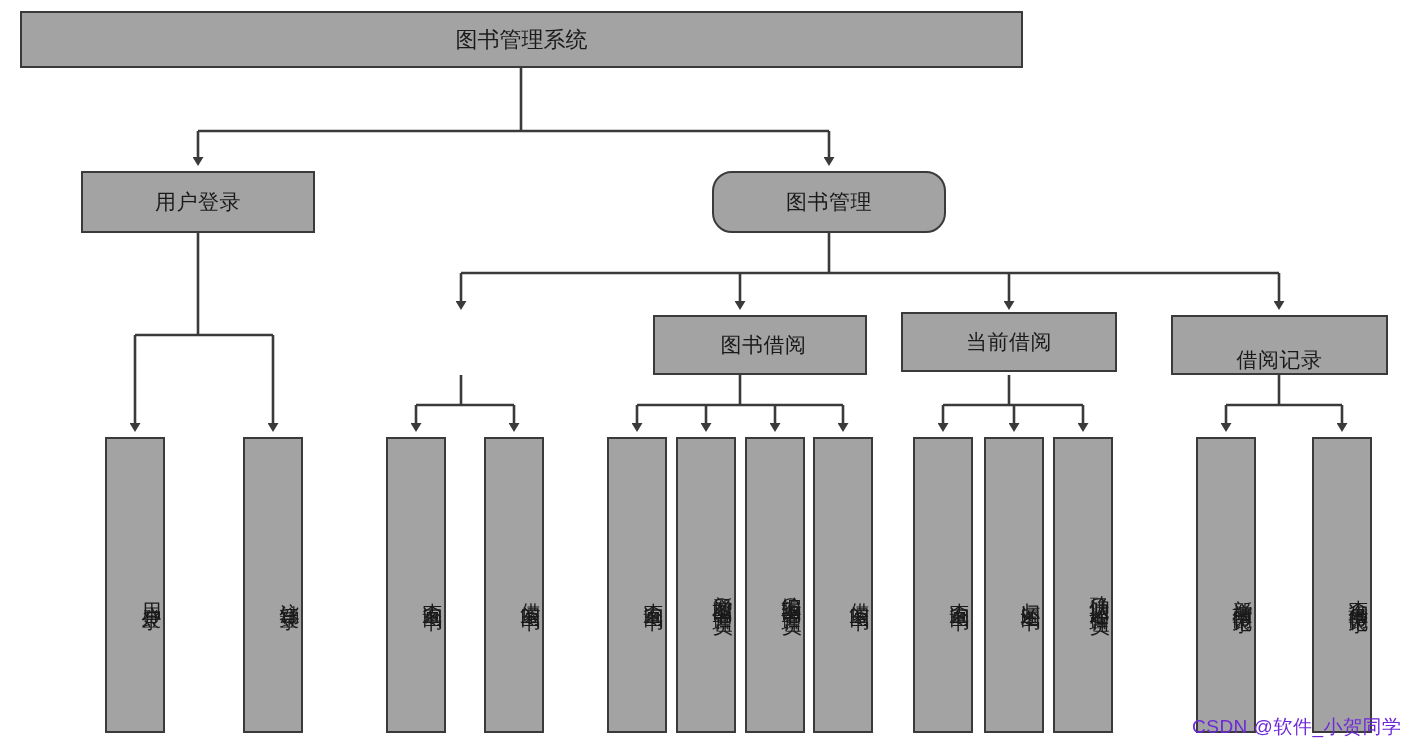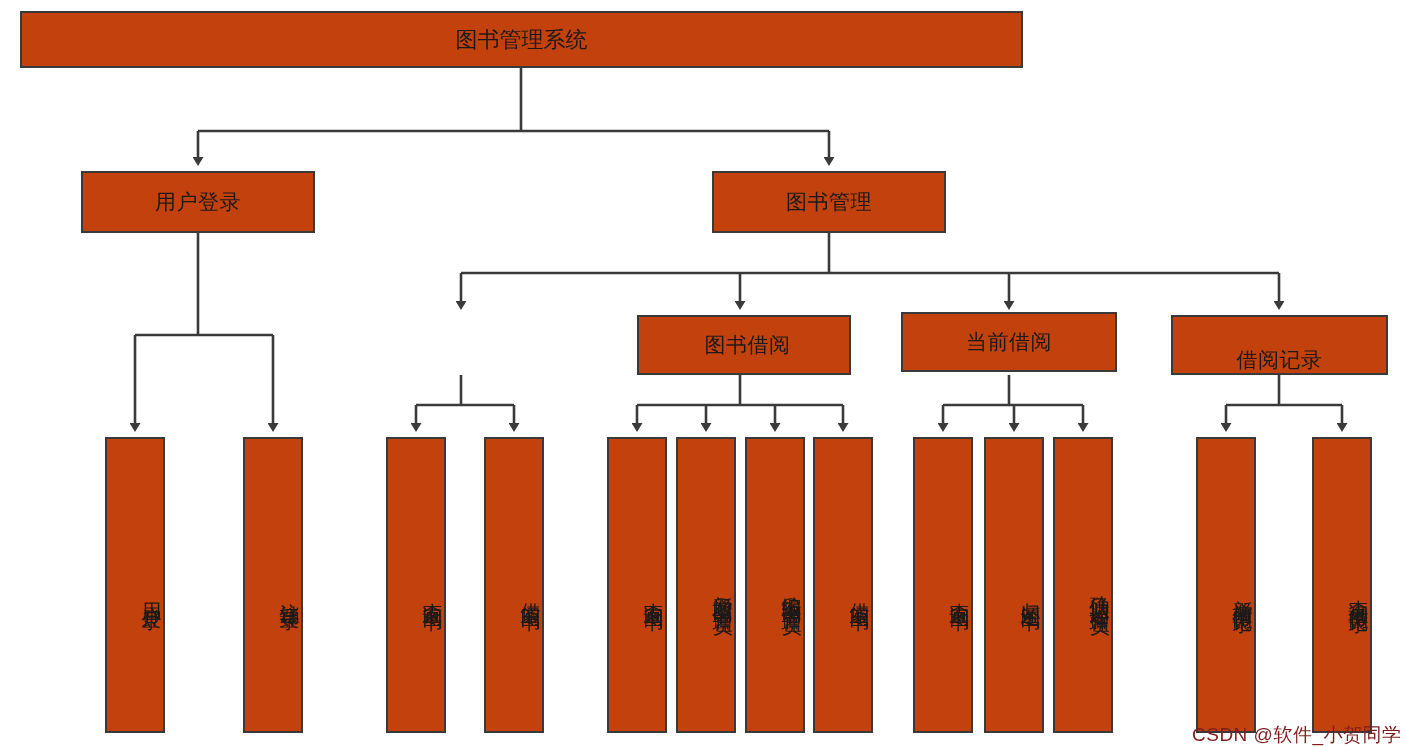--- a/index.html
+++ b/index.html
@@ -23,21 +23,21 @@
     position: absolute;
     left: 0;
     top: 0;
     width: 1405px;
     height: 747px;
     pointer-events: none;
   }
   .node {
     position: absolute;
     box-sizing: border-box;
-    background: #c2410c;
+    background: #a3a3a3;
     border: 2.5px solid #3a3a3a;
     display: flex;
     align-items: center;
     justify-content: center;
     text-align: center;
     color: #1a1a1a;
     line-height: 1.18;
   }
   .node.h {
     font-size: 21px;
@@ -55,24 +55,23 @@
     padding-top: 16px;
     letter-spacing: 3px;
     white-space: nowrap;
   }
   .node.v span {
     display: block;
   }
   .watermark {
     position: absolute;
     font-size: 19px;
-    color: #7f1d1d;
+    color: #6d28d9;
     white-space: nowrap;
     letter-spacing: 0.5px;
-    margin-top: 8px;
   }
 </style>
 </head>
 <body>
 
 <div id="canvas">
 
   <svg class="wires" viewBox="0 0 1405 747" xmlns="http://www.w3.org/2000/svg">
     <defs>
       <marker id="arrow" markerWidth="9" markerHeight="11" refX="1" refY="5.5" orient="auto" markerUnits="userSpaceOnUse">
@@ -123,25 +122,25 @@
     </g>
   </svg>
 
   <div class="node root" style="left:20px; top:11px; width:1003px; height:57px;">
     <span>图书管理系统</span>
   </div>
 
   <div class="node h" style="left:81px; top:171px; width:234px; height:62px;">
     <span>用户登录</span>
   </div>
-  <div class="node h" style="left:712px; top:171px; width:234px; height:62px;">
+  <div class="node h" style="left:712px; top:171px; width:234px; height:62px;border-radius:20px;">
     <span>图书管理</span>
   </div>
 
-  <div class="node h" style="left:637px; top:315px; width:214px; height:60px;padding-left:7px;">
+  <div class="node h" style="left:653px; top:315px; width:214px; height:60px;padding-left:7px;">
     <span>图书借阅</span>
   </div>
   <div class="node h" style="left:901px; top:312px; width:216px; height:60px;">
     <span>当前借阅</span>
   </div>
   <div class="node h" style="left:1171px; top:315px; width:217px; height:60px;align-items:flex-end;">
     <span>借阅记录</span>
   </div>
 
   <div class="node v" style="left:105px; top:437px; width:60px; height:296px;">

